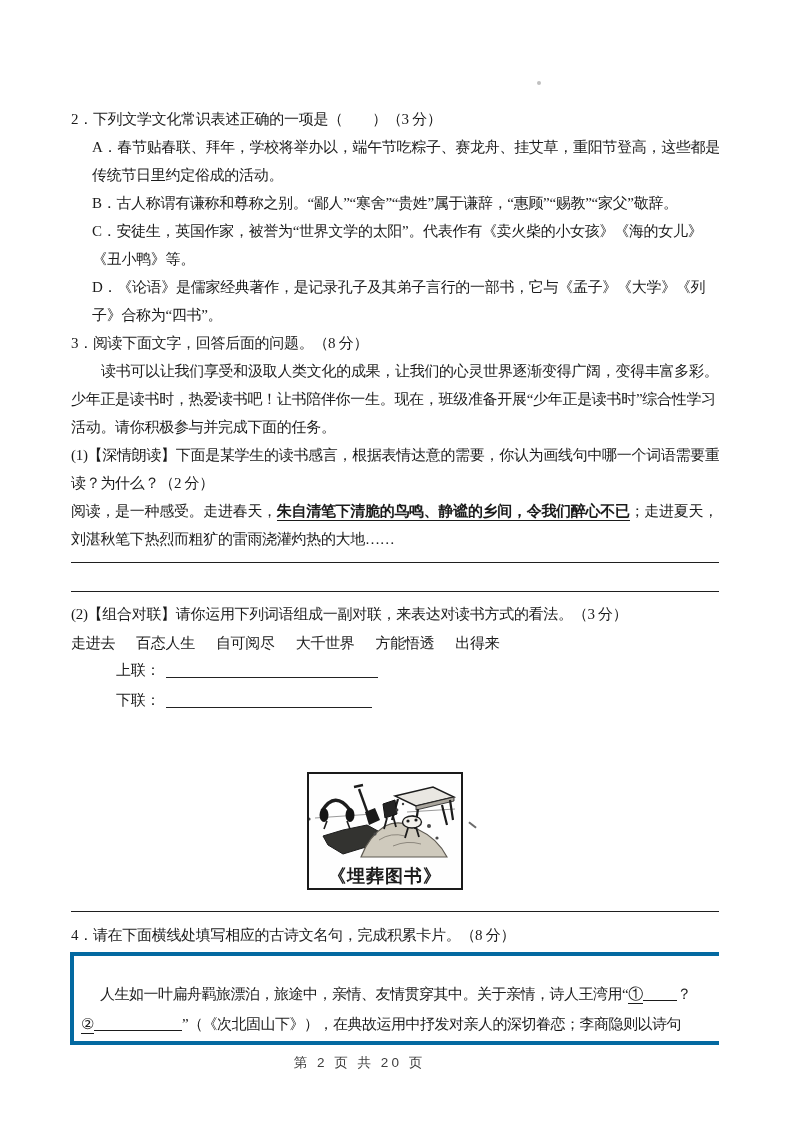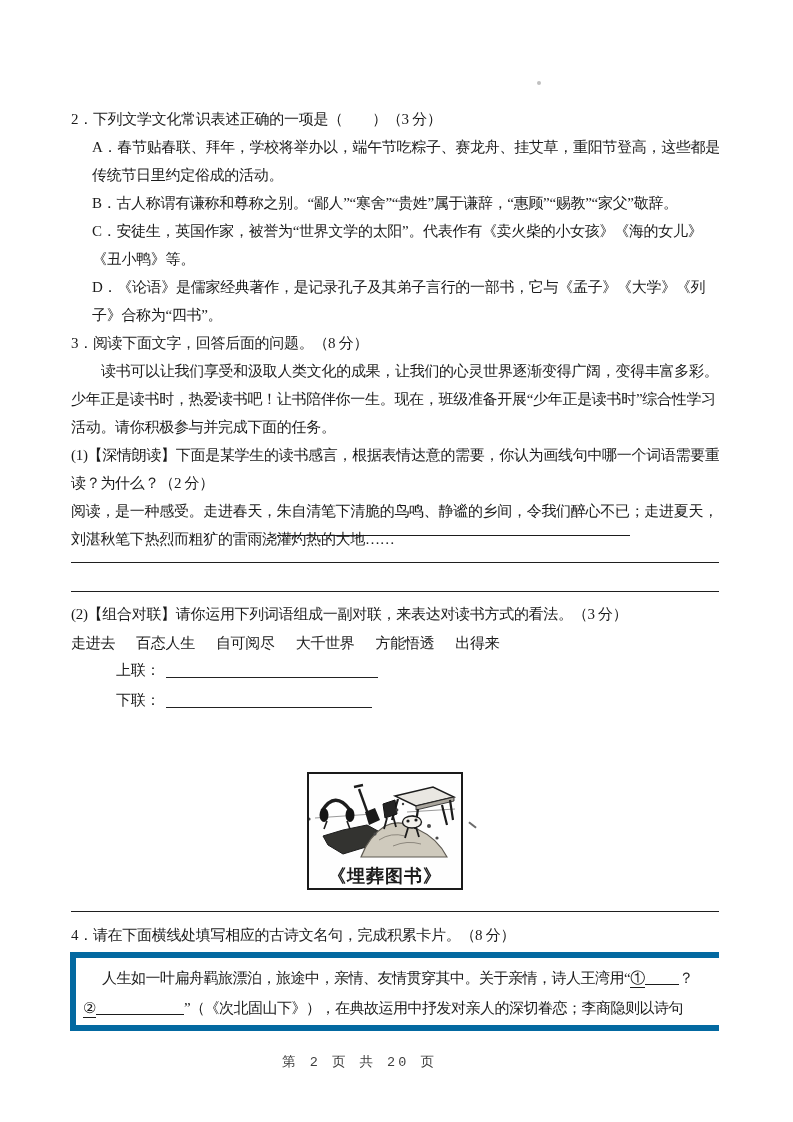--- a/index.html
+++ b/index.html
@@ -11,52 +11,52 @@
     color:#1b1b1b;
     font-size:15px;
     line-height:28px;
     letter-spacing:-0.3px;
     overflow:hidden;
   }
   .abs{position:absolute;}
   .stem{white-space:nowrap;}
   .opt{margin:0;}
   .kai{text-indent:2em;}
-  .uline{border-bottom:1px solid #1b1b1b;padding-bottom:16px;}
+  .uline{border-bottom:1px solid #1b1b1b;padding-bottom:1px;font-weight:bold;}
   .ansline{position:absolute;left:71px;width:652px;height:0;border-top:1.5px solid #1f1f1f;}
   .couplet-label{display:inline-block;}
   .couplet-blank{display:inline-block;height:17px;border-bottom:1.5px solid #222;vertical-align:-3px;margin-left:6px;}
   .words span{margin-right:21px;margin-top:25px;}
   .cartoon{
     position:absolute;left:307px;top:772px;
     width:152px;height:114px;
     border:2px solid #1a1a1a;background:#fefefe;
   }
   .cartoon-caption{
     position:absolute;bottom:3px;left:0;width:100%;
     text-align:center;font-weight:bold;font-size:18px;
     letter-spacing:1px;line-height:18px;
   }
   .card{
     position:absolute;left:70px;top:952px;
     width:637px;height:62px;
-    border:6px solid #0369a1;
-    padding:5px 7px 0 7px;
+    border:4px solid #0369a1;
+    padding:23px 7px 0 7px;
     font-size:15px;line-height:30px;letter-spacing:-0.5px;
   }
   .card .row{white-space:nowrap;}
   .indent{display:inline-block;width:19px;}
   .blank1{display:inline-block;width:34px;height:16px;border-bottom:1px solid #1b1b1b;vertical-align:-2px;}
   .blank2{display:inline-block;width:88px;height:16px;border-bottom:1px solid #1b1b1b;vertical-align:-2px;}
   .circ{border-bottom:1px solid #1b1b1b;padding-bottom:1px;}
   .footer{
     position:absolute;left:0;top:1049px;width:100%;
     text-align:center;font-size:13.5px;color:#3d3d3d;
     letter-spacing:3px;
-    font-family:Liberation Mono, monospace;
+    font-family:Liberation Sans, sans-serif;
   }
   .dot-mark{position:absolute;left:537px;top:81px;width:4px;height:4px;background:#c0c0c0;border-radius:50%;}
   .stray-comma{position:absolute;left:468px;top:824px;width:9px;height:0;border-top:2px solid #6a6a6a;transform:rotate(38deg);}
 </style>
 </head>
 <body>
 
 <div class="page">
 
   <div class="dot-mark"></div>

